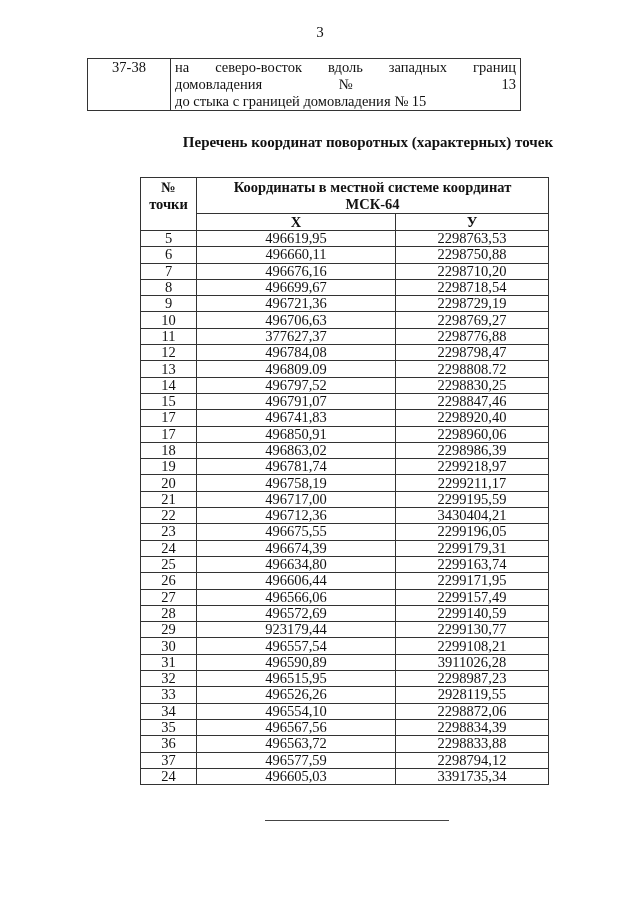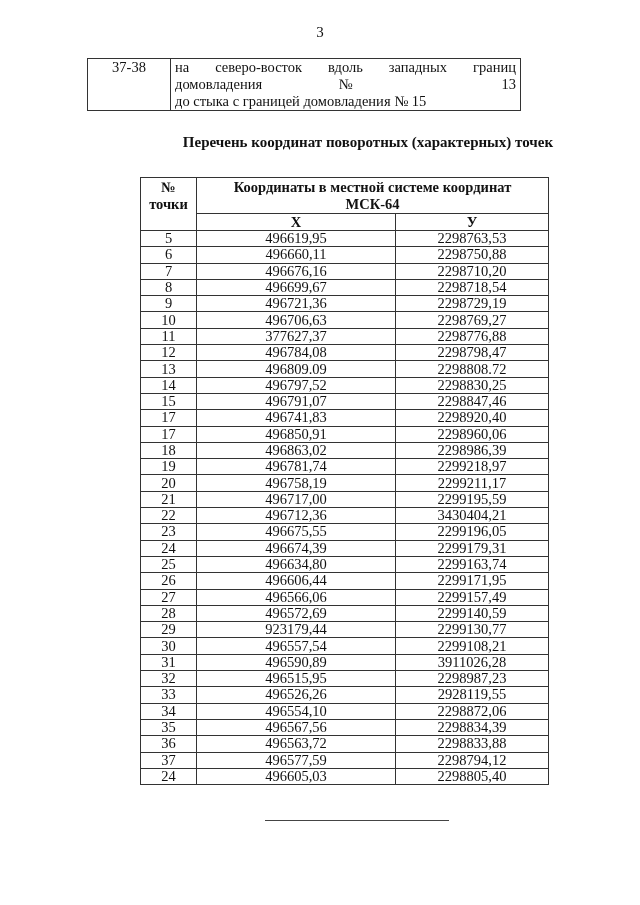--- a/index.html
+++ b/index.html
@@ -237,18 +237,18 @@
         <td>2298833,88</td>
       </tr>
       <tr>
         <td class="c-num">37</td>
         <td class="c-x">496577,59</td>
         <td>2298794,12</td>
       </tr>
       <tr>
         <td class="c-num">24</td>
         <td class="c-x">496605,03</td>
-        <td>2298805,40</td>
+        <td>3391735,34</td>
       </tr>
     </tbody>
 </table>
 
 <div class="end-rule"></div>
 
 </body></html>

